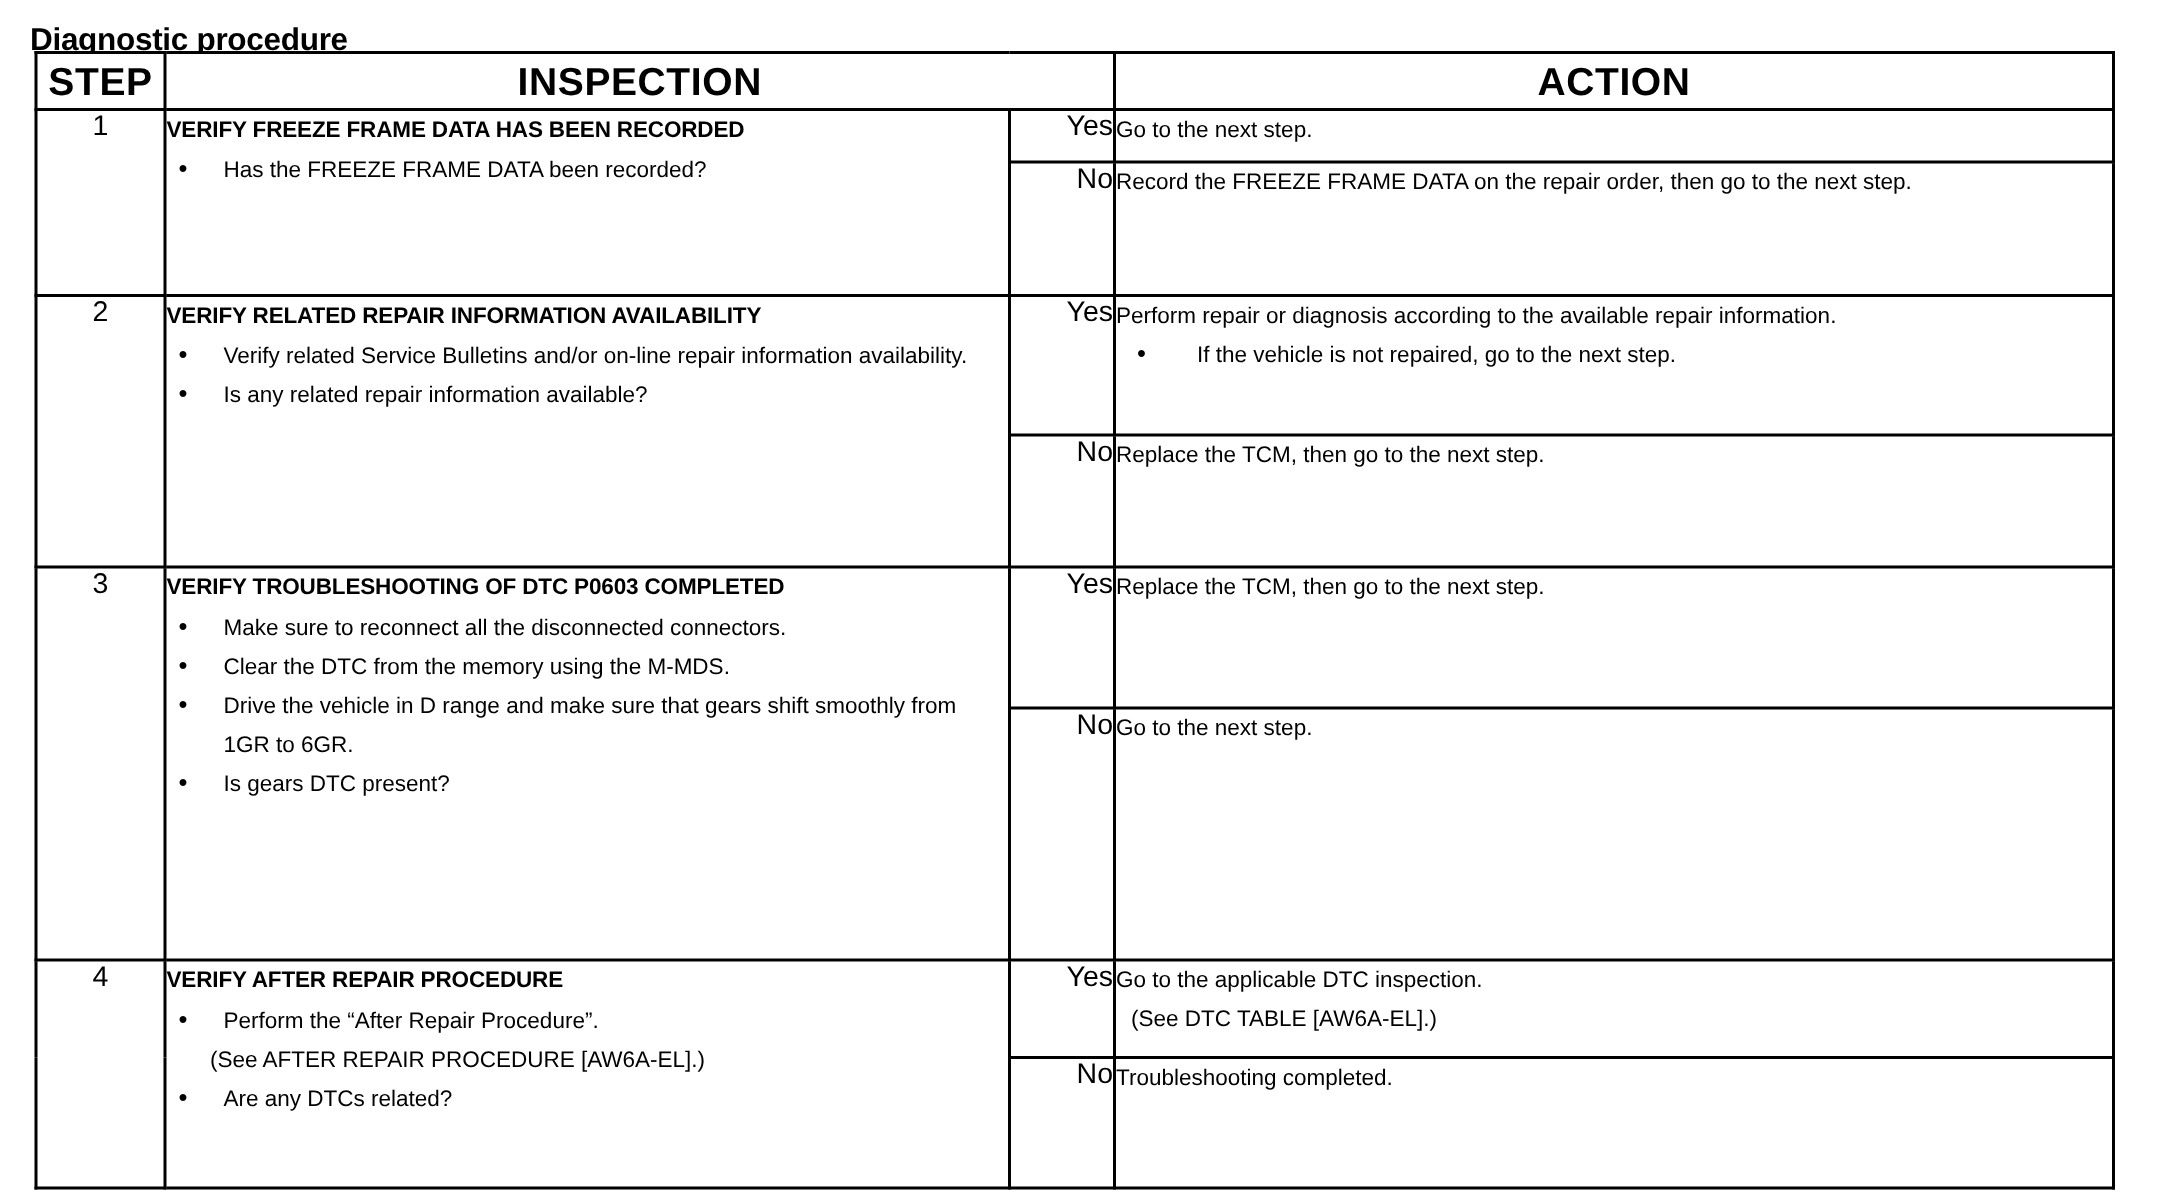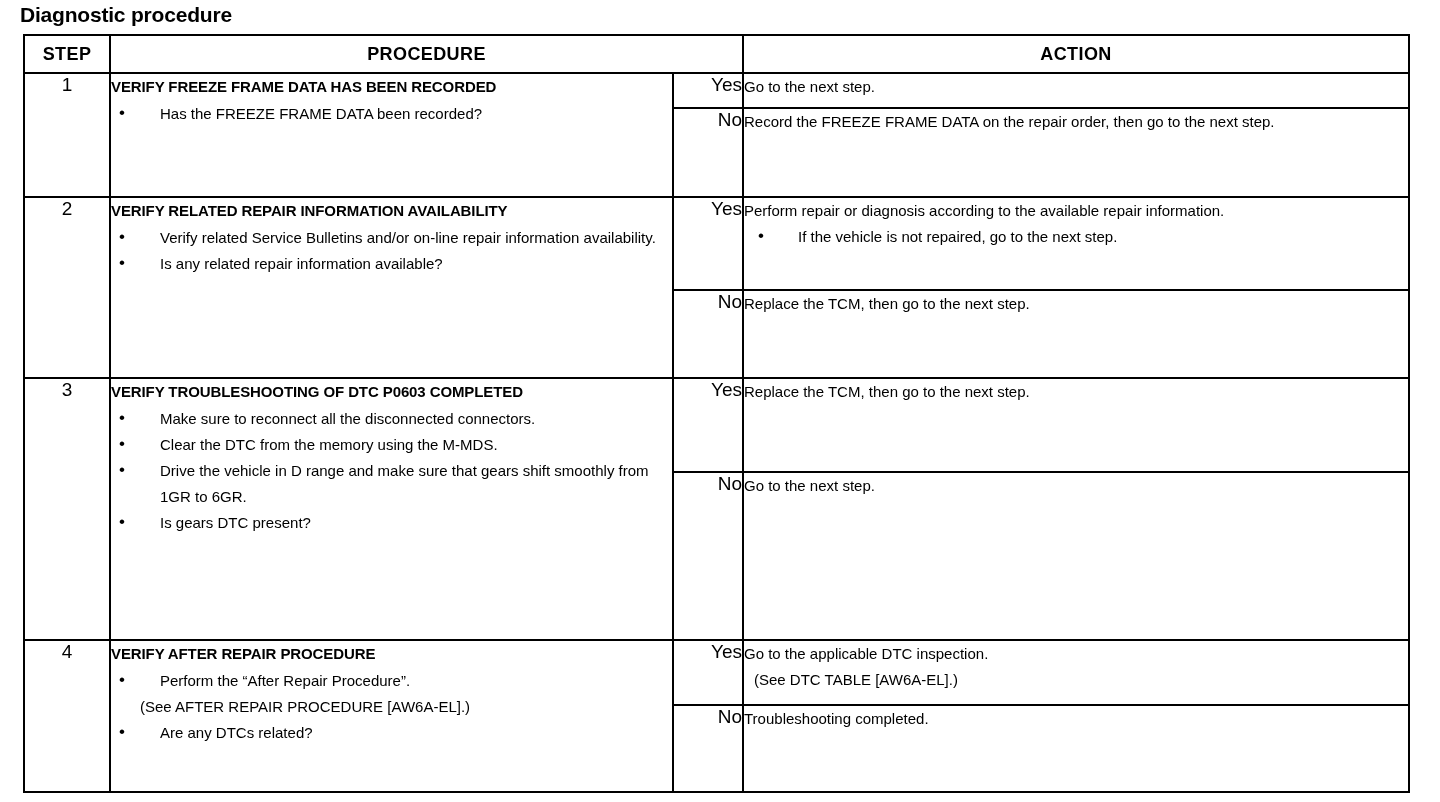--- a/index.html
+++ b/index.html
@@ -18,21 +18,21 @@
   #page {
     position: relative;
     width: 1440px;
     height: 802px;
     background: #ffffff;
   }
 
   #page-title {
     position: absolute;
     left: 20px;
-    top: 2px;
+    top: 14px;
     font-size: 21px;
     font-weight: bold;
     letter-spacing: -0.2px;
     line-height: 26px;
     white-space: nowrap;
   }
 
   #proc-table {
     position: absolute;
     left: 23px;
@@ -51,21 +51,21 @@
   }
 
   
   col.c-step   { width: 86px; }
   col.c-insp   { width: 563px; }
   col.c-yn     { width: 70px; }
   col.c-action { width: 666px; }
 
   .hdr {
     text-align: center;
-    font-size: 18px;
+    font-size: 26px;
     font-weight: bold;
     height: 36px;
     line-height: 36px;
     letter-spacing: 0.4px;
     padding: 0 2px;
   }
 
   .step-num {
     text-align: center;
     font-size: 19px;
@@ -92,21 +92,21 @@
     margin: 0 0 1px 0;
   }
 
   ul.bullets {
     list-style: none;
     margin: 0;
     padding: 0;
   }
   ul.bullets > li {
     position: relative;
-    padding-left: 49px;
+    padding-left: 38px;
     margin: 0;
   }
   ul.bullets > li::before {
     content: "\2022";
     position: absolute;
     left: 8px;
     top: -1px;
     font-size: 17px;
   }
   ul.bullets > li.nobullet::before {
@@ -150,21 +150,21 @@
     <colgroup>
       <col class="c-step">
       <col class="c-insp">
       <col class="c-yn">
       <col class="c-action">
     </colgroup>
     <tbody>
 
       <tr>
         <td class="hdr">STEP</td>
-        <td class="hdr" colspan="2">PROCEDURE</td>
+        <td class="hdr" colspan="2">INSPECTION</td>
         <td class="hdr">ACTION</td>
       </tr>
 
       <tr>
         <td class="step-num" rowspan="2">1</td>
         <td class="insp" rowspan="2">
           <div class="insp-title">VERIFY FREEZE FRAME DATA HAS BEEN RECORDED</div>
           <ul class="bullets">
             <li>Has the FREEZE FRAME DATA been recorded?</li>
           </ul>

